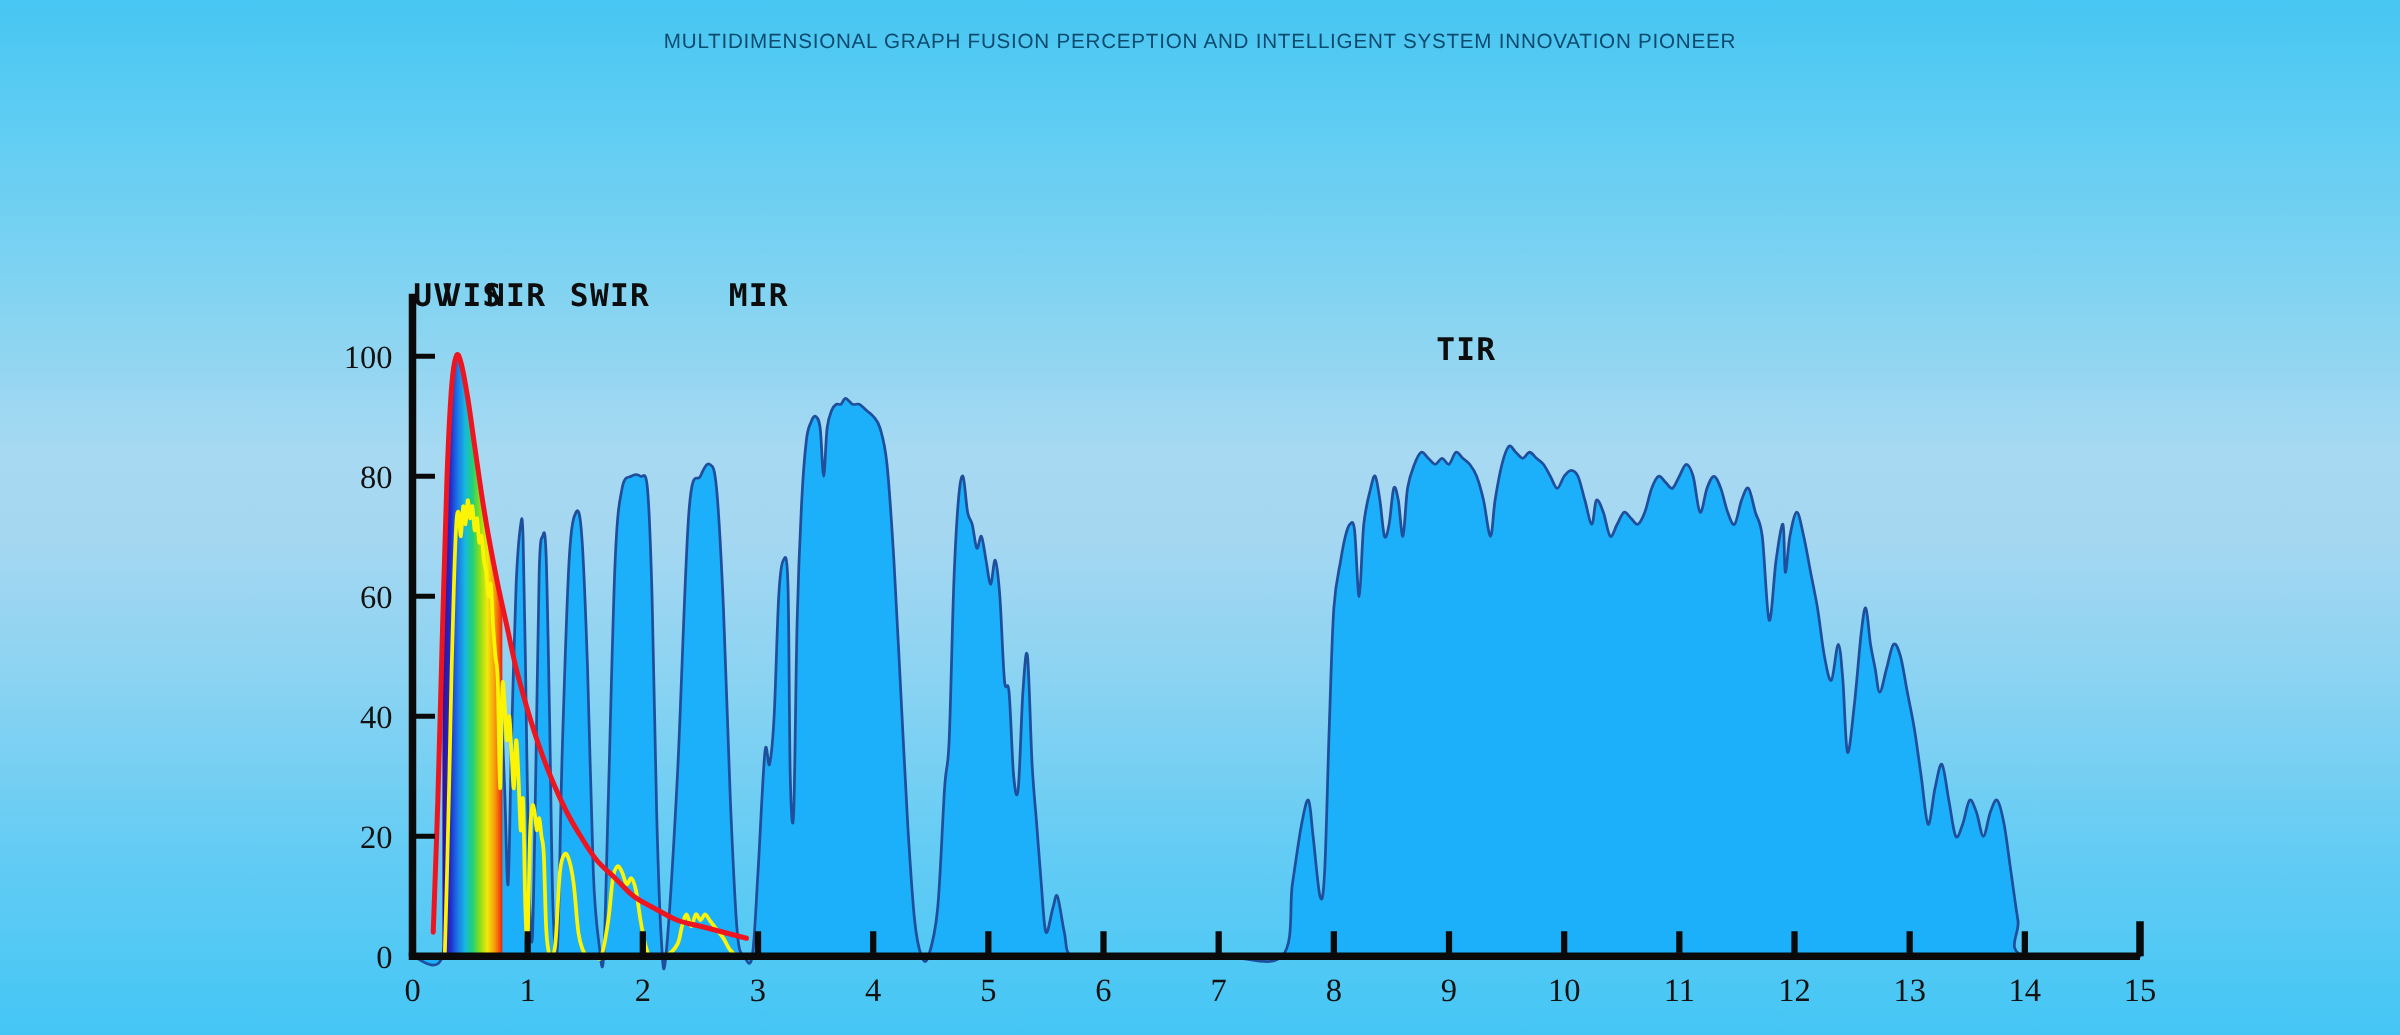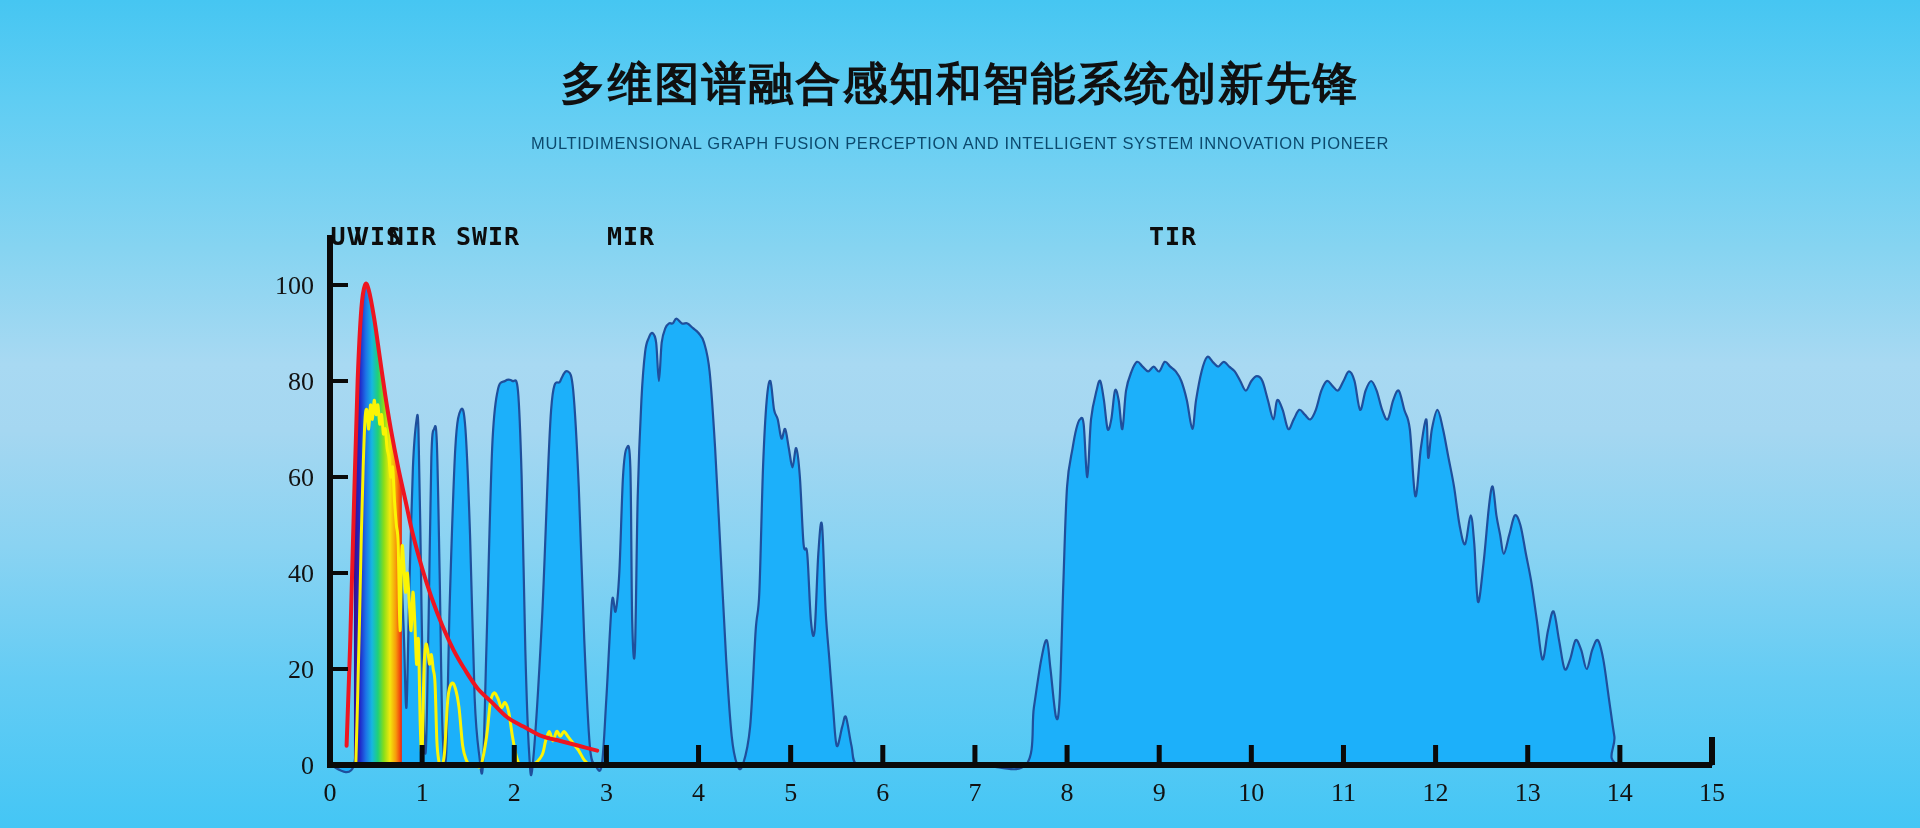--- a/index.html
+++ b/index.html
@@ -57,31 +57,30 @@
   .tick-label {
     font-family:"Liberation Serif","DejaVu Serif",serif;
     font-size:26px;
     fill:#121212;
   }
 </style>
 </head>
 <body>
 
 <div id="header">
-  <div id="main-title">多维图谱融合感知和智能系统创新先锋</div>
   <div id="sub-title">MULTIDIMENSIONAL GRAPH FUSION PERCEPTION AND INTELLIGENT SYSTEM INNOVATION PIONEER</div>
 </div>
 
 <div id="band-labels">
     <div class="band-label" style="left: 346.584px;">UV</div>
     <div class="band-label" style="left: 378px;">VIS</div>
     <div class="band-label" style="left: 412.92px; text-align: right;">NIR</div>
     <div class="band-label" style="left: 488px;">SWIR</div>
-    <div class="band-label" style="left: 631px;">MIR</div>
-    <div class="band-label" style="left: 1173.02px;">TIR</div>
+    <div class="band-label" style="left: 607px;">MIR</div>
+    <div class="band-label" style="left: 1173.02px; margin-top: 43px;">TIR</div>
   </div>
 
 <div id="chart-wrap">
   <svg class="plot" id="plot-svg" width="1920" height="828" viewBox="0 0 1920 828">
       <defs>
         <linearGradient id="rainbow" x1="353.95466666666664" y1="0" x2="401.86400000000003" y2="0" gradientUnits="userSpaceOnUse">
           <stop offset="0.0%" stop-color="#3a0d8c"></stop>
           <stop offset="12.5%" stop-color="#2027c8"></stop>
           <stop offset="25.0%" stop-color="#1c74e8"></stop>
           <stop offset="37.5%" stop-color="#16b7e0"></stop>

